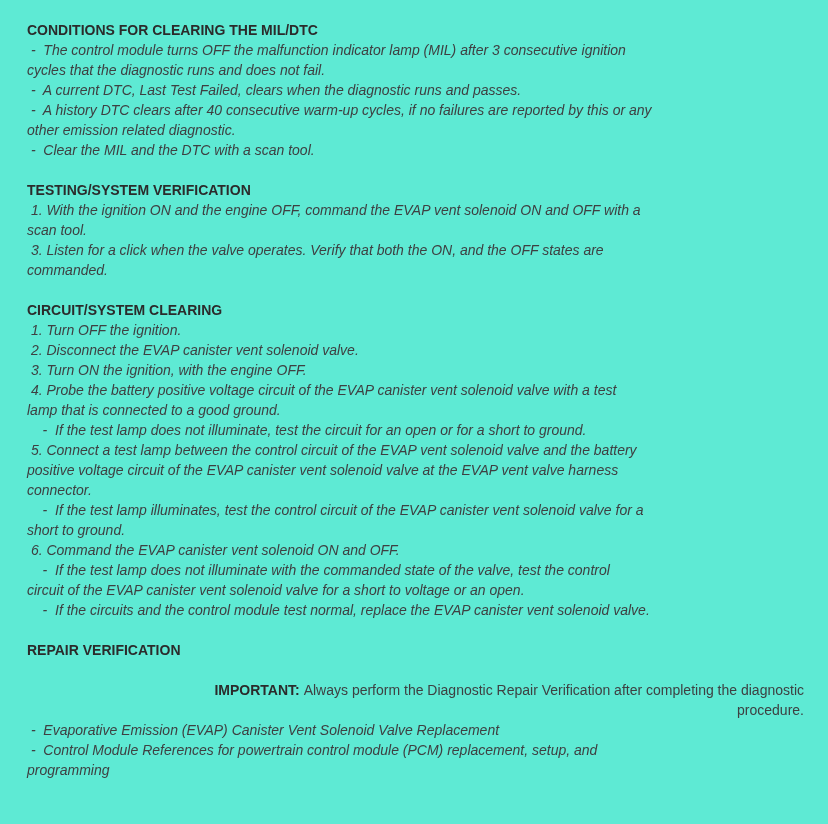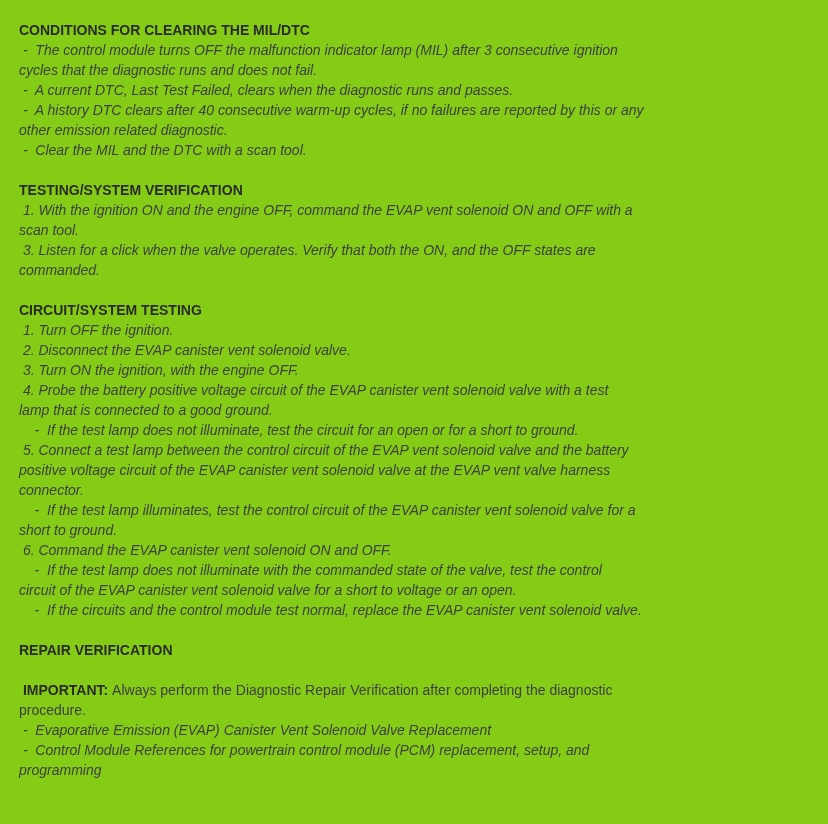--- a/index.html
+++ b/index.html
@@ -4,46 +4,47 @@
 <style>
   html, body {
     margin: 0;
     padding: 0;
     background: #ffffff;
   }
   .page {
     width: 828px;
     height: 824px;
     box-sizing: border-box;
-    padding: 20px 24px 0 19px;
+    padding: 20px 24px 0 27px;
     font-family: "Liberation Sans", sans-serif;
     font-size: 14px;
     line-height: 20px;
     color: #3e4042;
-    background: #84cc16;
+    background: #5eead4;
     overflow: hidden;
   }
   .section {
     margin: 0 0 20px 0;
   }
   .section-heading {
     font-size: 14px;
     line-height: 20px;
     font-weight: 700;
     color: #2b2b2b;
     margin: 0;
   }
   .section-body {
     white-space: pre-wrap;
     margin: 0;
     font-style: italic;
   }
   .important-para {
     white-space: pre-wrap;
     margin: 20px 0 0 0;
+    text-align: right;
   }
   .bold-label {
     font-weight: 700;
     color: #2b2b2b;
   }
 </style>
 </head>
 <body>
 
 <div class="page">
@@ -60,21 +61,21 @@
 
   <div class="section">
     <h2 class="section-heading">TESTING/SYSTEM VERIFICATION</h2>
     <div class="section-body"> 1. With the ignition ON and the engine OFF, command the EVAP vent solenoid ON and OFF with a
 scan tool.
  3. Listen for a click when the valve operates. Verify that both the ON, and the OFF states are
 commanded.</div>
   </div>
 
   <div class="section">
-    <h2 class="section-heading">CIRCUIT/SYSTEM TESTING</h2>
+    <h2 class="section-heading">CIRCUIT/SYSTEM CLEARING</h2>
     <div class="section-body"> 1. Turn OFF the ignition.
  2. Disconnect the EVAP canister vent solenoid valve.
  3. Turn ON the ignition, with the engine OFF.
  4. Probe the battery positive voltage circuit of the EVAP canister vent solenoid valve with a test
 lamp that is connected to a good ground.
     -  If the test lamp does not illuminate, test the circuit for an open or for a short to ground.
  5. Connect a test lamp between the control circuit of the EVAP vent solenoid valve and the battery
 positive voltage circuit of the EVAP canister vent solenoid valve at the EVAP vent valve harness
 connector.
     -  If the test lamp illuminates, test the control circuit of the EVAP canister vent solenoid valve for a

